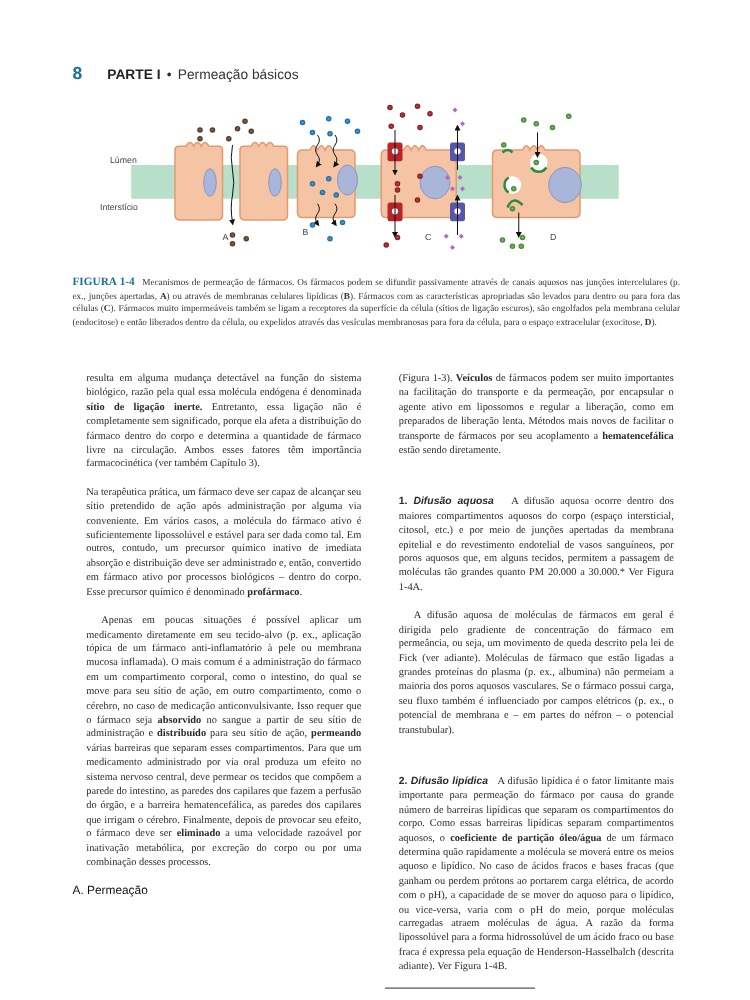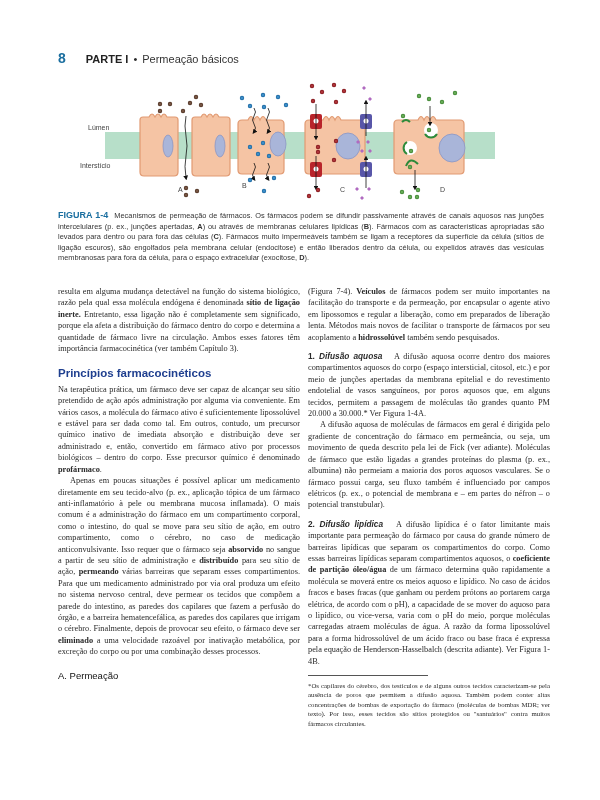--- a/index.html
+++ b/index.html
@@ -12,30 +12,30 @@
     font-size: 11px; display: flex; align-items: baseline;
   }
   .page-num { color: #1a6e9f; font-weight: bold; font-size: 14px; margin-right: 20px; }
   .part { font-weight: bold; color: #222; text-align: center; }
   .sep { margin: 0 5px; }
   .part-title { color: #333; }
 
   .figure { position: absolute; top: 80px; left: 80px; width: 440px; height: 120px; }
 
   .caption {
-    position: absolute; top: 210px; left: 58px; width: 486px;
-    font-family: Liberation Sans, sans-serif; font-size: 7.4px; line-height: 10.5px; color: #333;
+    position: absolute; top: 220px; left: 58px; width: 486px;
+    font-family: Liberation Serif, serif; font-size: 7.4px; line-height: 10.5px; color: #333;
     text-align: justify;
   }
   .cap-label { color: #1a6e9f; font-weight: bold; font-size: 9px; margin-right: 6px; }
 
   .col { position: absolute; width: 242px; font-size: 8.3px; line-height: 11.4px; text-align: justify; color: #2a2a2a; }
   .col-left { left: 58px; top: 286px; }
   .col-right { left: 308px; top: 286px; }
-  .col p { margin: 0; }
+  .col p { margin: 11px; }
   .indent { text-indent: 12px; }
   .h-section {
     font-family: "Liberation Sans", "DejaVu Sans", sans-serif; color: #1f3f8f; font-weight: bold; font-size: 11.5px;
     margin: 14px 0 4px 0;
   }
   .h-sub {
     font-family: "Liberation Sans", "DejaVu Sans", sans-serif; color: #111; font-weight: normal; font-size: 9.5px;
     margin: 12px 0 4px 0;
   }
   .run-head { font-family: "Liberation Sans", "DejaVu Sans", sans-serif; font-weight: bold; font-size: 8.3px; }
@@ -194,28 +194,27 @@
     <text x="360" y="112" font-family="Liberation Sans, sans-serif" font-size="7" fill="#444">D</text>
   </svg>
 </div>
 
 <div class="caption">
   <span class="cap-label">FIGURA 1-4</span><span>Mecanismos de permeação de fármacos. Os fármacos podem se difundir passivamente através de canais aquosos nas junções intercelulares (p. ex., junções apertadas, </span><b>A</b><span>) ou através de membranas celulares lipídicas (</span><b>B</b><span>). Fármacos com as características apropriadas são levados para dentro ou para fora das células (</span><b>C</b><span>). Fármacos muito impermeáveis também se ligam a receptores da superfície da célula (sítios de ligação escuros), são engolfados pela membrana celular (endocitose) e então liberados dentro da célula, ou expelidos através das vesículas membranosas para fora da célula, para o espaço extracelular (exocitose, </span><b>D</b><span>).</span>
 </div>
 
 <div class="col col-left">
   <p><span>resulta em alguma mudança detectável na função do sistema biológico, razão pela qual essa molécula endógena é denominada </span><b>sítio de ligação inerte.</b><span> Entretanto, essa ligação não é completamente sem significado, porque ela afeta a distribuição do fármaco dentro do corpo e determina a quantidade de fármaco livre na circulação. Ambos esses fatores têm importância farmacocinética (ver também Capítulo 3).</span></p>
-  <div class="h-section">Princípios farmacocinéticos</div>
   <p><span>Na terapêutica prática, um fármaco deve ser capaz de alcançar seu sítio pretendido de ação após administração por alguma via conveniente. Em vários casos, a molécula do fármaco ativo é suficientemente lipossolúvel e estável para ser dada como tal. Em outros, contudo, um precursor químico inativo de imediata absorção e distribuição deve ser administrado e, então, convertido em fármaco ativo por processos biológicos – dentro do corpo. Esse precursor químico é denominado </span><b>profármaco</b><span>.</span></p>
   <p class="indent"><span>Apenas em poucas situações é possível aplicar um medicamento diretamente em seu tecido-alvo (p. ex., aplicação tópica de um fármaco anti-inflamatório à pele ou membrana mucosa inflamada). O mais comum é a administração do fármaco em um compartimento corporal, como o intestino, do qual se move para seu sítio de ação, em outro compartimento, como o cérebro, no caso de medicação anticonvulsivante. Isso requer que o fármaco seja </span><b>absorvido</b><span> no sangue a partir de seu sítio de administração e </span><b>distribuído</b><span> para seu sítio de ação, </span><b>permeando</b><span> várias barreiras que separam esses compartimentos. Para que um medicamento administrado por via oral produza um efeito no sistema nervoso central, deve permear os tecidos que compõem a parede do intestino, as paredes dos capilares que fazem a perfusão do órgão, e a barreira hematencefálica, as paredes dos capilares que irrigam o cérebro. Finalmente, depois de provocar seu efeito, o fármaco deve ser </span><b>eliminado</b><span> a uma velocidade razoável por inativação metabólica, por excreção do corpo ou por uma combinação desses processos.</span></p>
   <div class="h-sub">A. Permeação</div>
 </div>
 
 <div class="col col-right">
-  <p><span>(Figura 7-4). </span><b>Veículos</b><span> de fármacos podem ser muito importantes na facilitação do transporte e da permeação, por encapsular o agente ativo em lipossomos e regular a liberação, como em preparados de liberação lenta. Métodos mais novos de facilitar o transporte de fármacos por seu acoplamento a </span><b>hidrossolúvel</b><span> também sendo pesquisados.</span></p>
+  <p><span>(Figura 1-3). </span><b>Veículos</b><span> de fármacos podem ser muito importantes na facilitação do transporte e da permeação, por encapsular o agente ativo em lipossomos e regular a liberação, como em preparados de liberação lenta. Métodos mais novos de facilitar o transporte de fármacos por seu acoplamento a </span><b>hematencefálica</b><span> estão sendo diretamente.</span></p>
   <div class="gap"></div>
   <p><span class="run-head"><span>1.</span> <i>Difusão aquosa</i></span>&nbsp;&nbsp;&nbsp;<span>A difusão aquosa ocorre dentro dos maiores compartimentos aquosos do corpo (espaço intersticial, citosol, etc.) e por meio de junções apertadas da membrana epitelial e do revestimento endotelial de vasos sanguíneos, por poros aquosos que, em alguns tecidos, permitem a passagem de moléculas tão grandes quanto PM 20.000 a 30.000.* Ver Figura 1-4A.</span></p>
   <p class="indent">A difusão aquosa de moléculas de fármacos em geral é dirigida pelo gradiente de concentração do fármaco em permeância, ou seja, um movimento de queda descrito pela lei de Fick (ver adiante). Moléculas de fármaco que estão ligadas a grandes proteínas do plasma (p. ex., albumina) não permeiam a maioria dos poros aquosos vasculares. Se o fármaco possui carga, seu fluxo também é influenciado por campos elétricos (p. ex., o potencial de membrana e – em partes do néfron – o potencial transtubular).</p>
   <div class="gap"></div>
   <p><span class="run-head"><span>2.</span> <i>Difusão lipídica</i></span>&nbsp;&nbsp;&nbsp;<span>A difusão lipídica é o fator limitante mais importante para permeação do fármaco por causa do grande número de barreiras lipídicas que separam os compartimentos do corpo. Como essas barreiras lipídicas separam compartimentos aquosos, o </span><b>coeficiente de partição óleo/água</b><span> de um fármaco determina quão rapidamente a molécula se moverá entre os meios aquoso e lipídico. No caso de ácidos fracos e bases fracas (que ganham ou perdem prótons ao portarem carga elétrica, de acordo com o pH), a capacidade de se mover do aquoso para o lipídico, ou vice-versa, varia com o pH do meio, porque moléculas carregadas atraem moléculas de água. A razão da forma lipossolúvel para a forma hidrossolúvel de um ácido fraco ou base fraca é expressa pela equação de Henderson-Hasselbalch (descrita adiante). Ver Figura 1-4B.</span></p>
   <div class="footnote-rule"></div>
   <p class="footnote">*Os capilares do cérebro, dos testículos e de alguns outros tecidos caracterizam-se pela ausência de poros que permitem a difusão aquosa. Também podem conter altas concentrações de bombas de exportação do fármaco (moléculas de bombas MDR; ver texto). Por isso, esses tecidos são sítios protegidos ou "santuários" contra muitos fármacos circulantes.</p>
 </div>
 
 </body></html>

